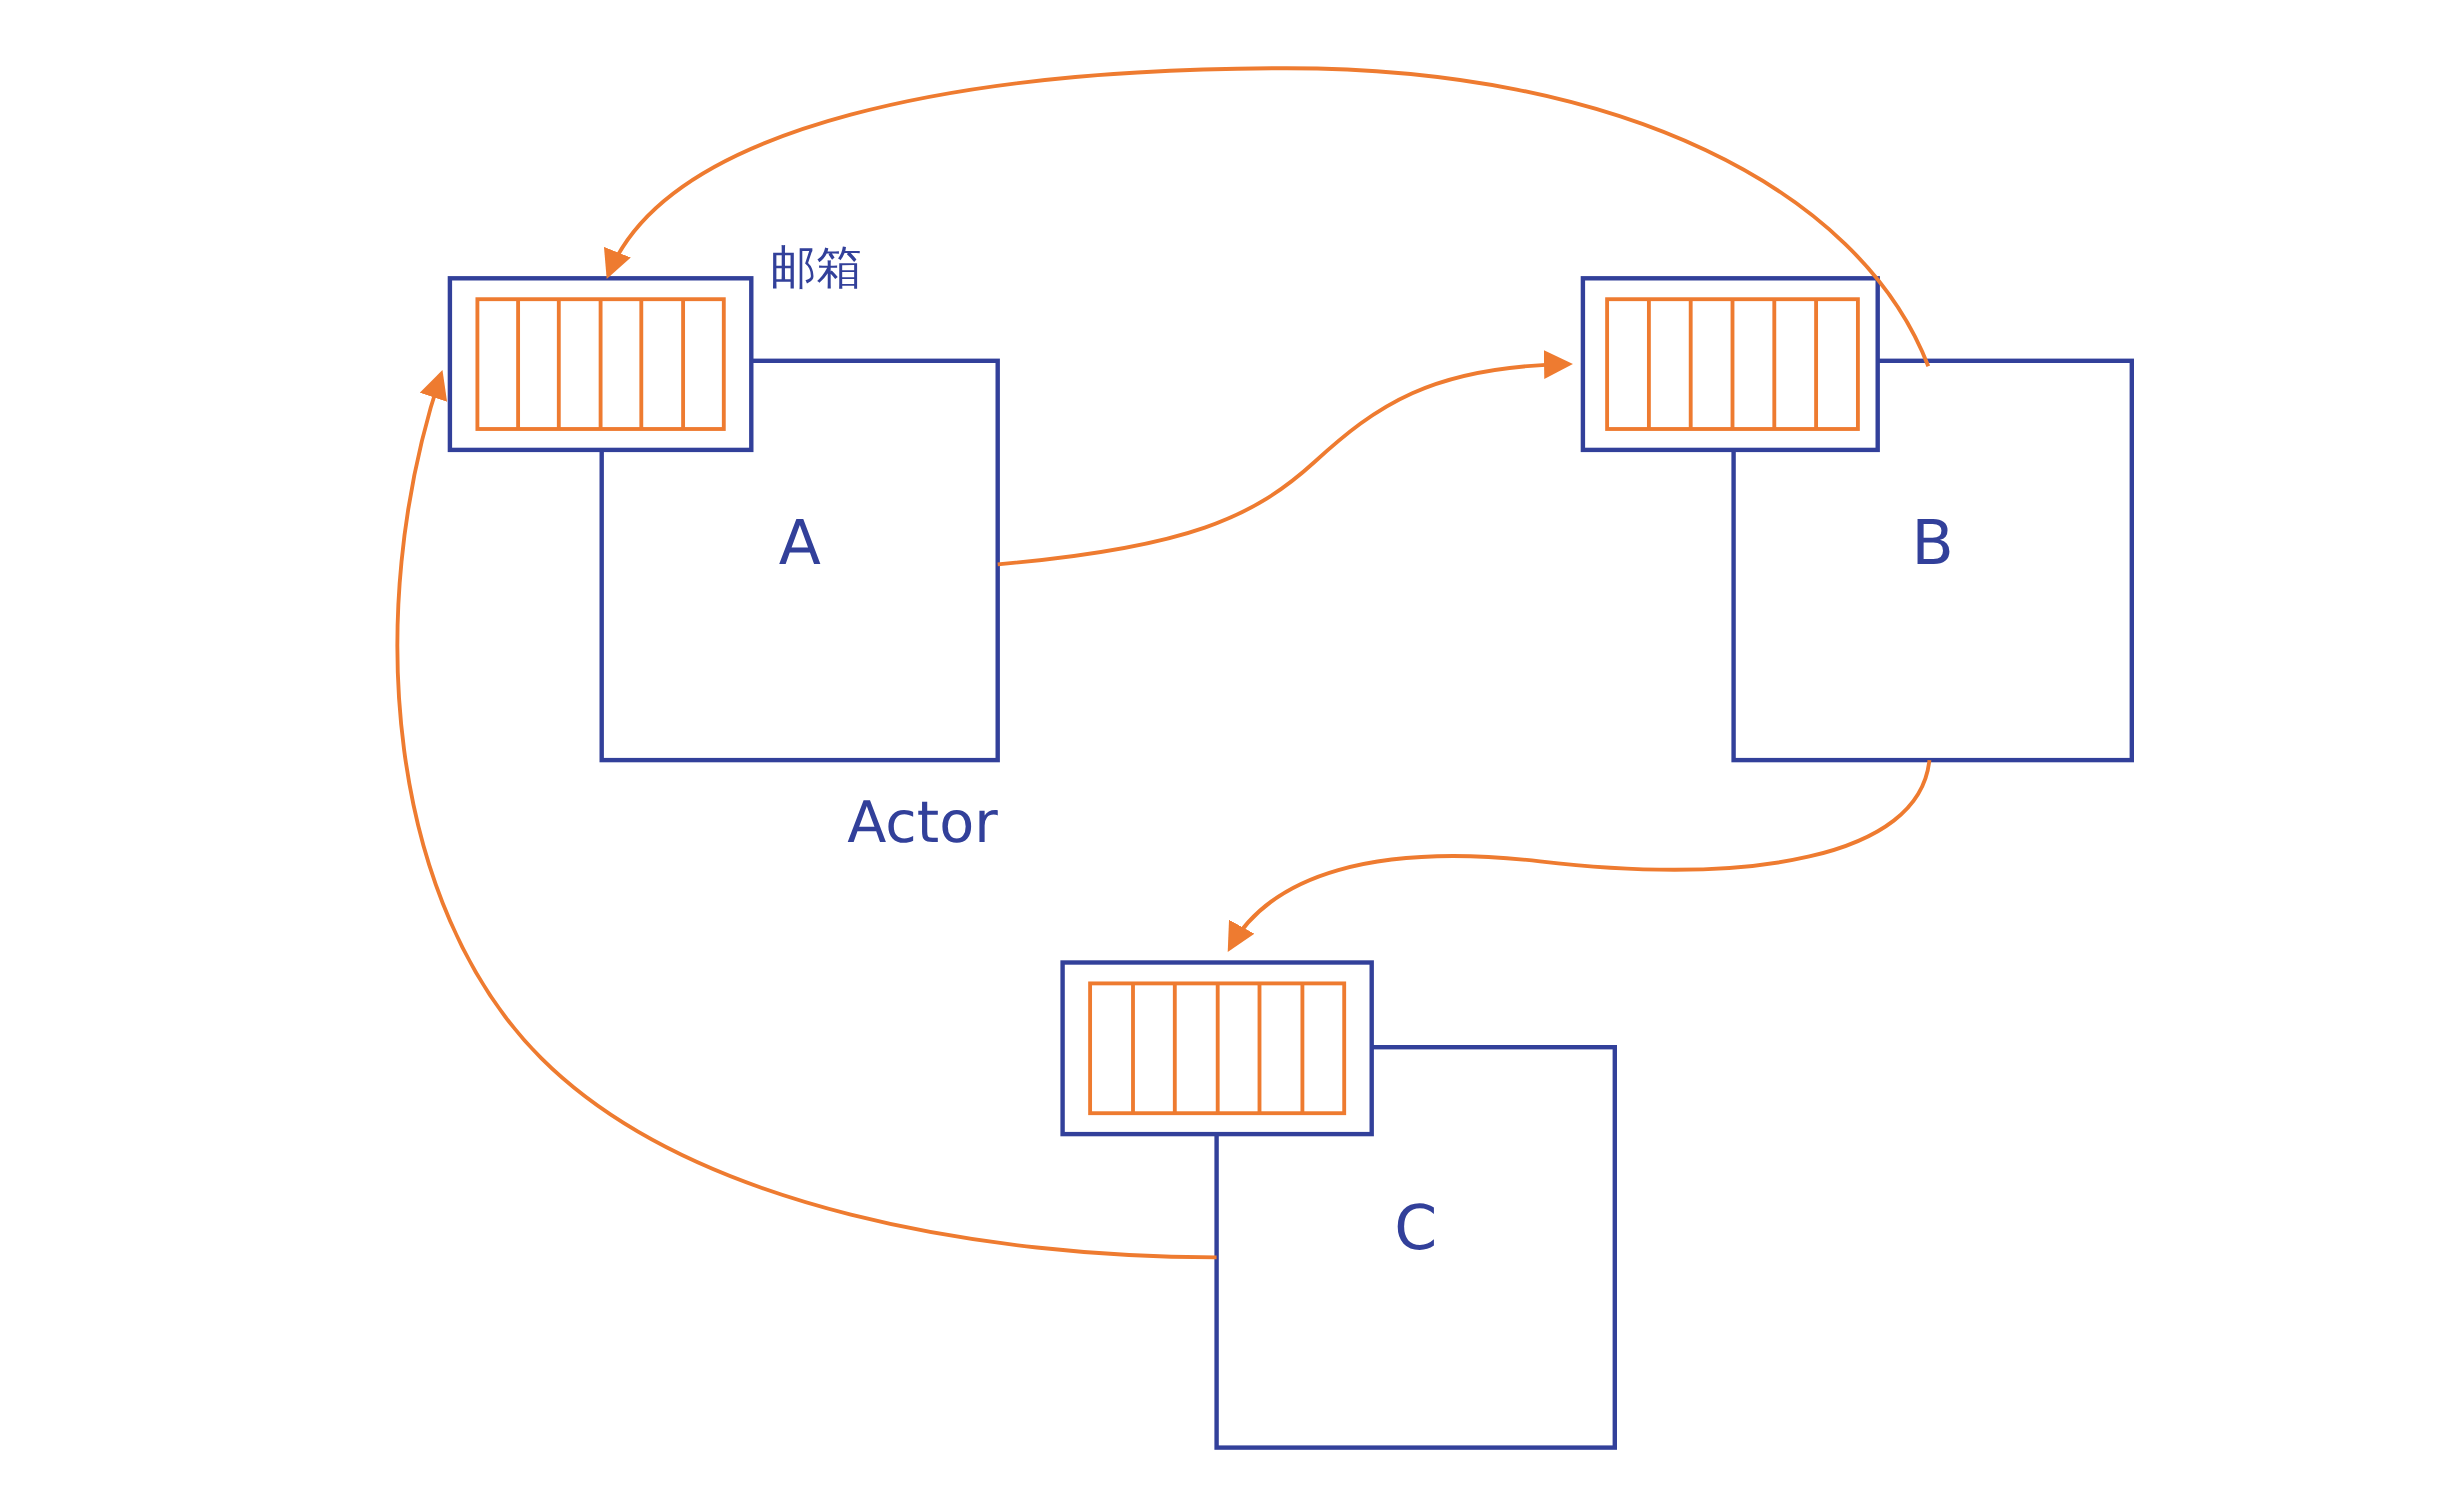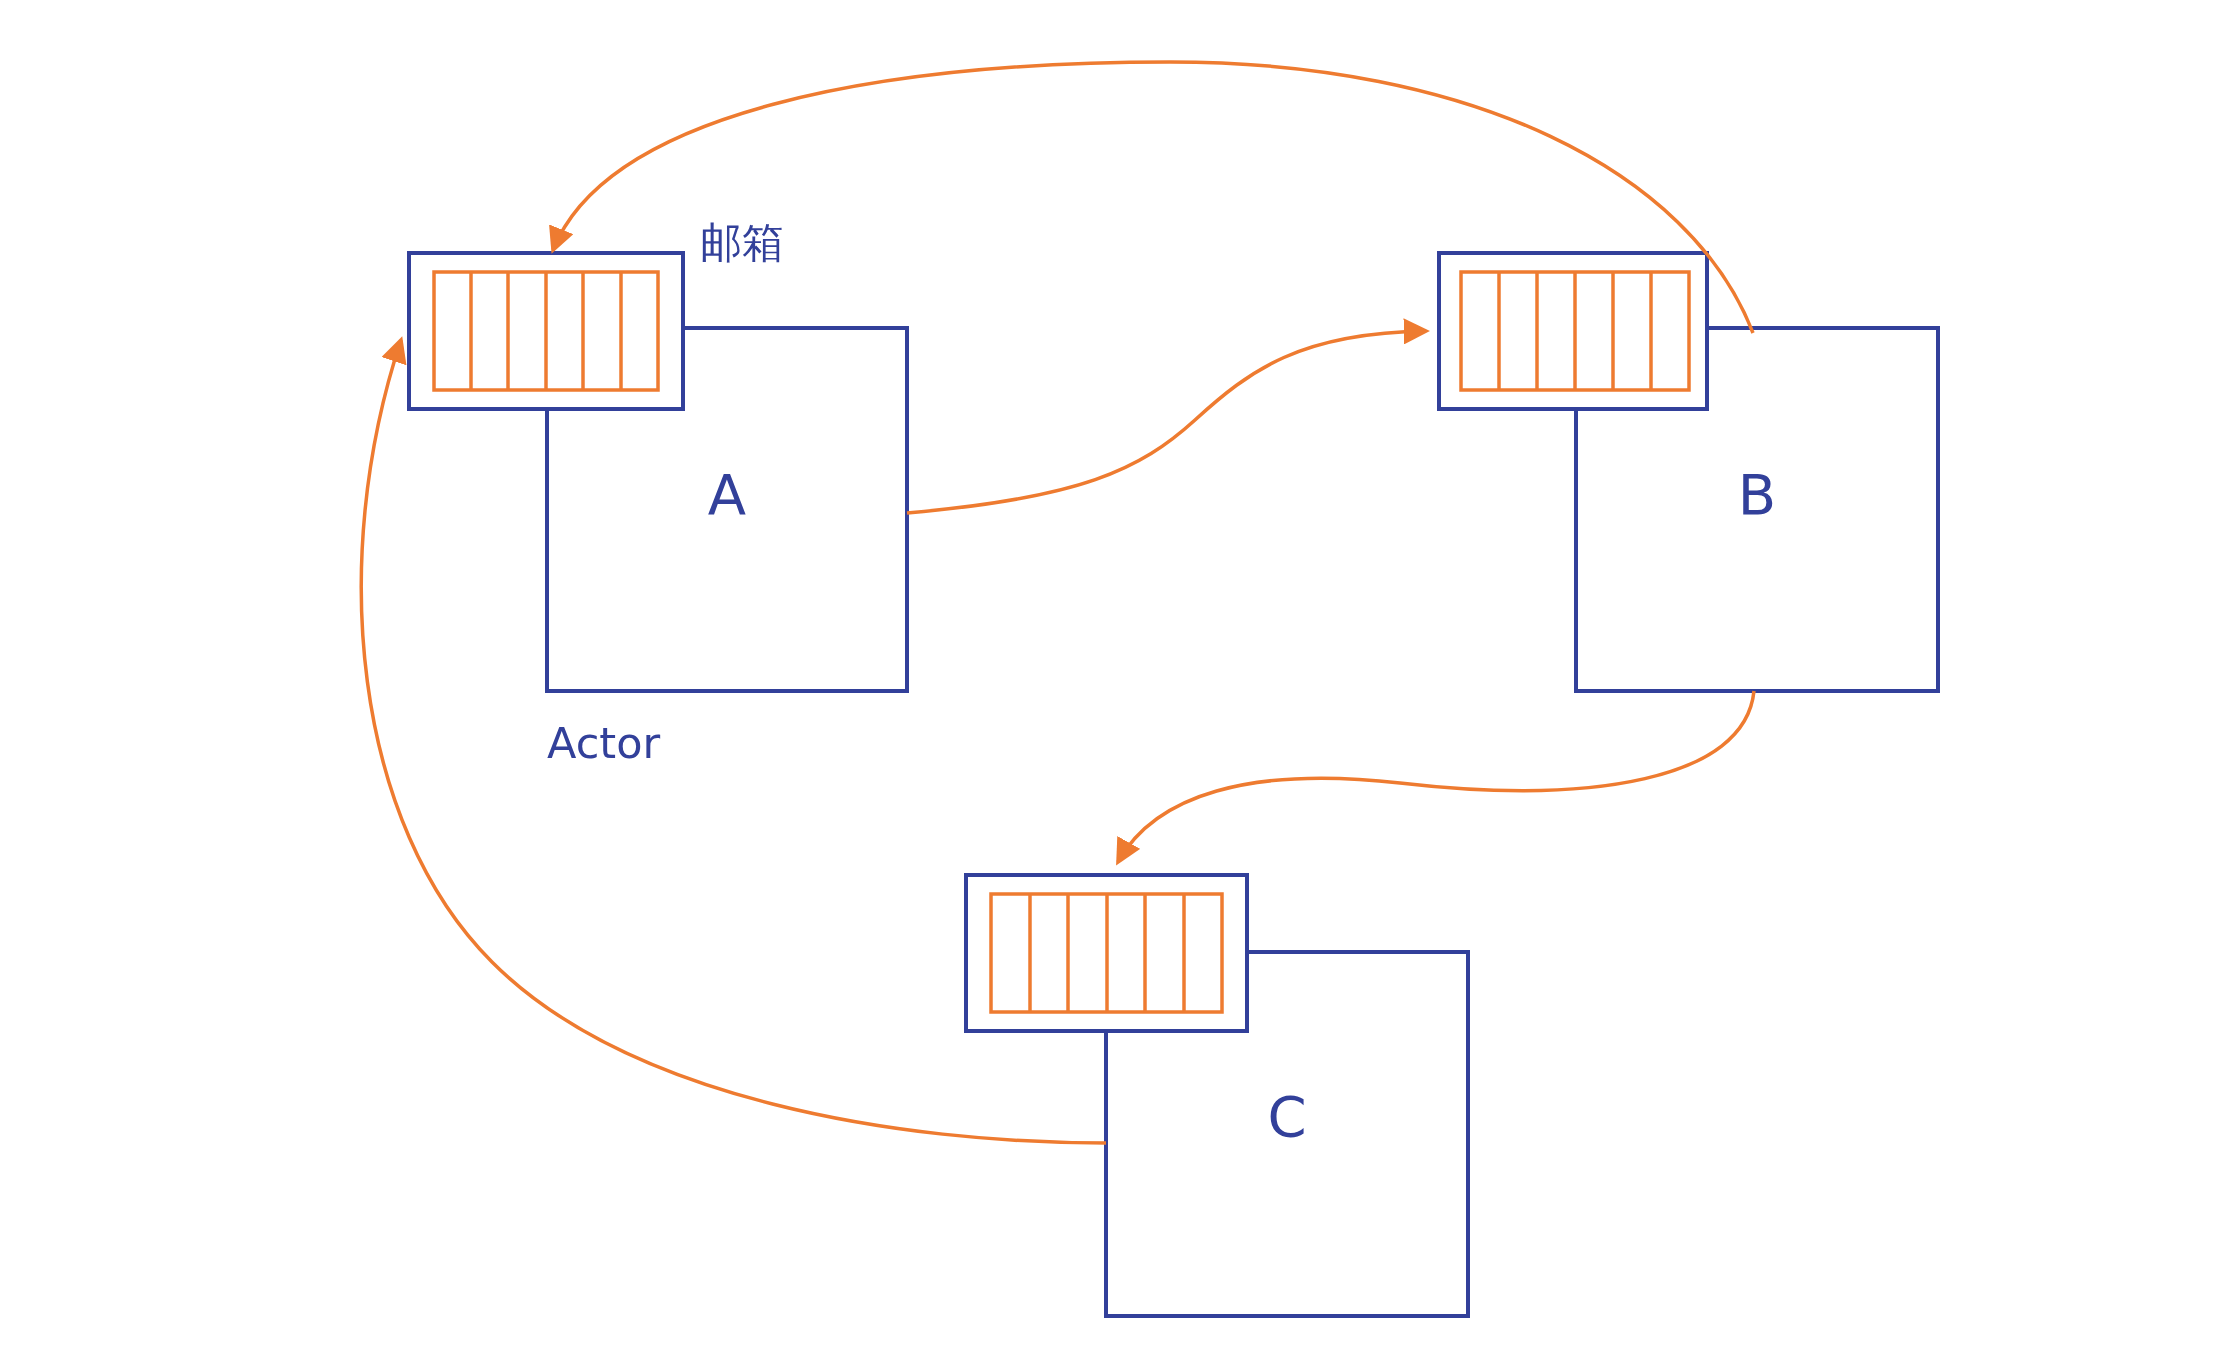--- a/index.html
+++ b/index.html
@@ -24,22 +24,22 @@
     position: absolute;
     color: #32409a;
     user-select: none;
     white-space: nowrap;
   }
   .actor-letter {
     font-size: 56px;
     text-align: center;
   }
   .caption {
-    font-size: 43px;
-    text-align: left;
+    font-size: 52px;
+    text-align: right;
   }
   .mailbox-caption {
     font-size: 42px;
   }
 </style>
 </head>
 <body>
 
 <div class="canvas">
 

